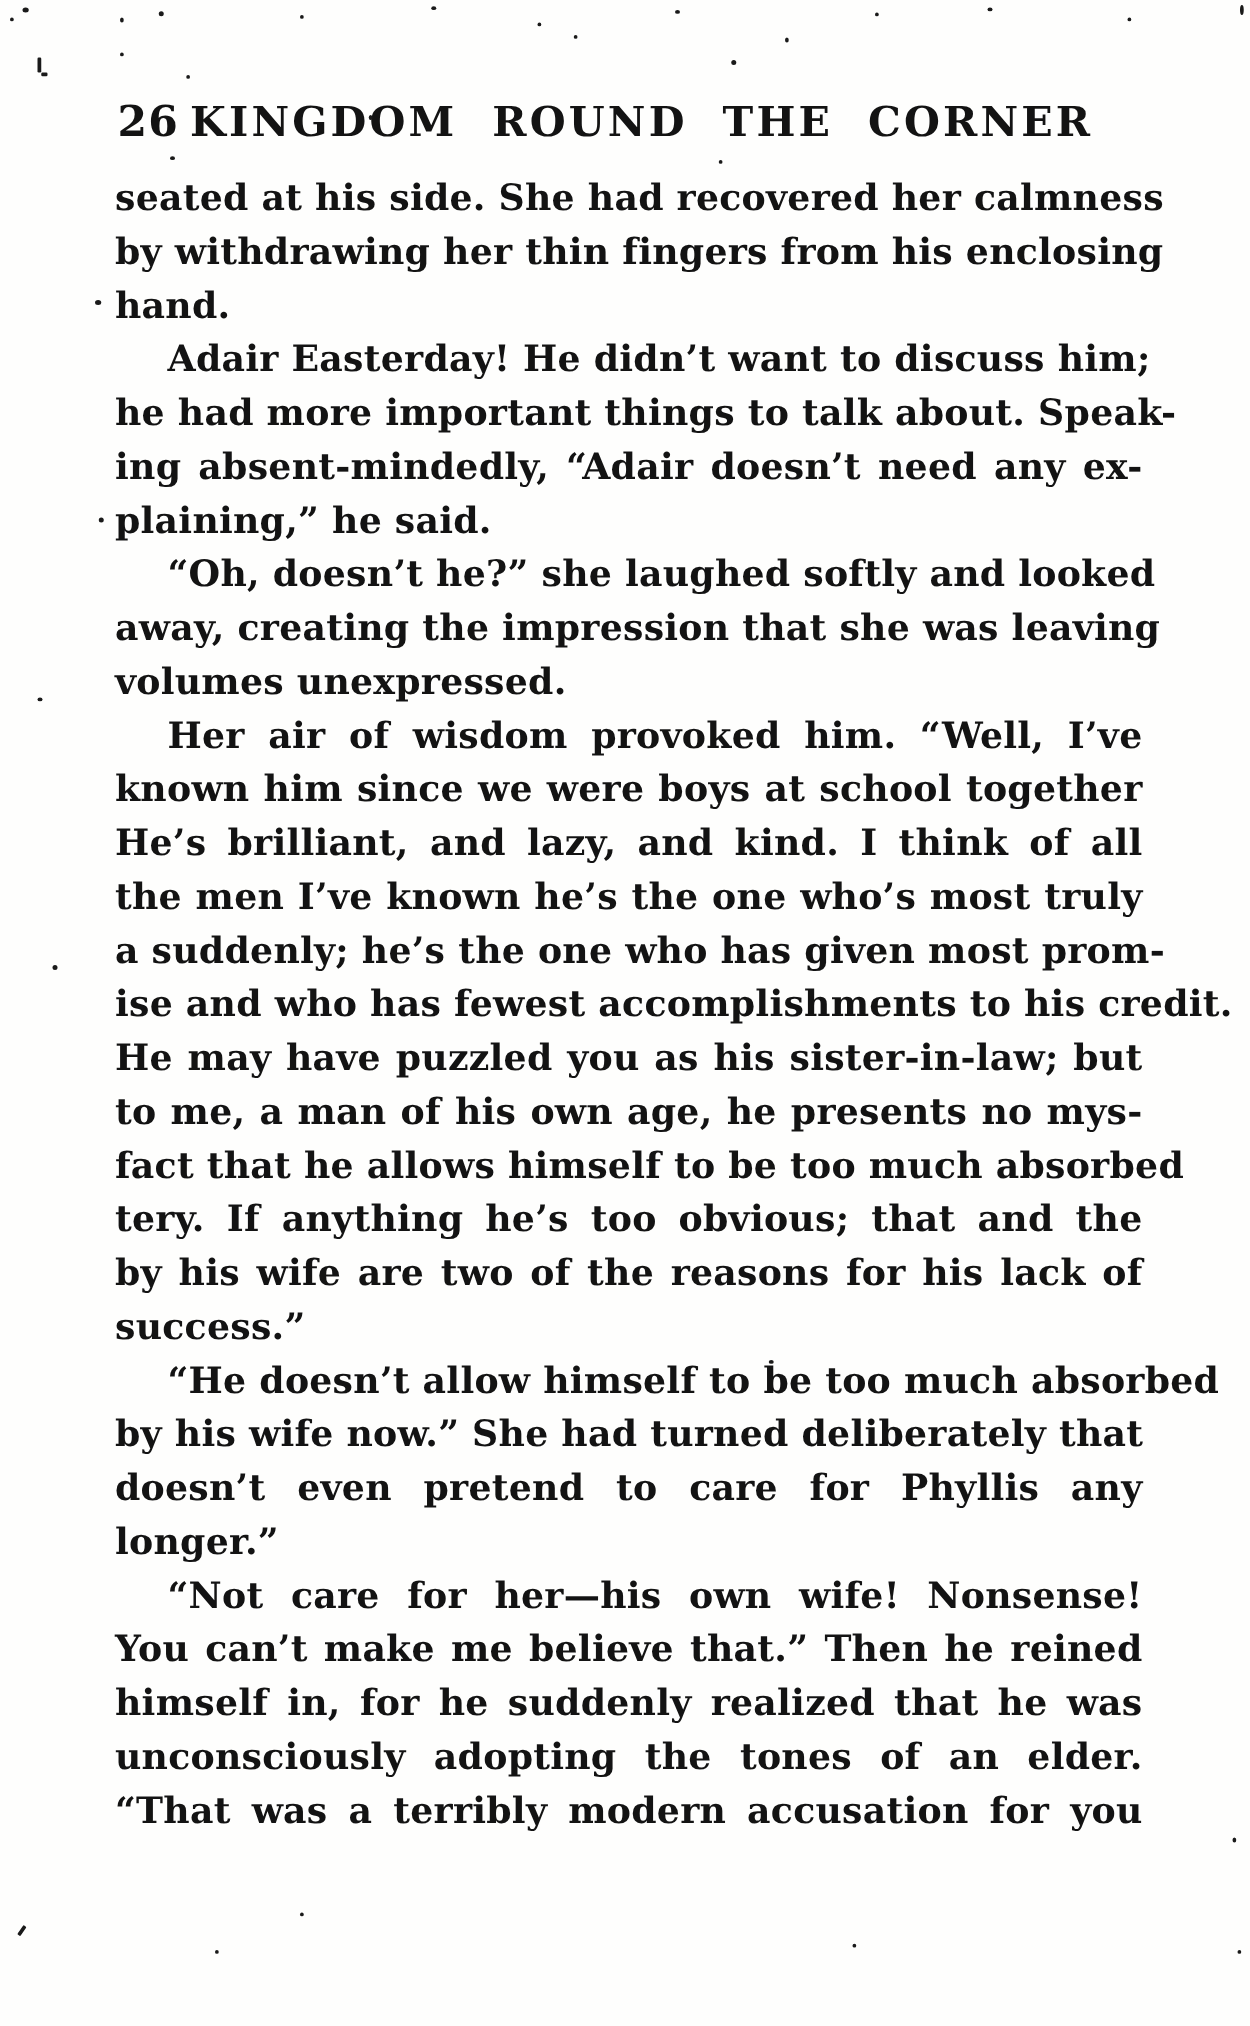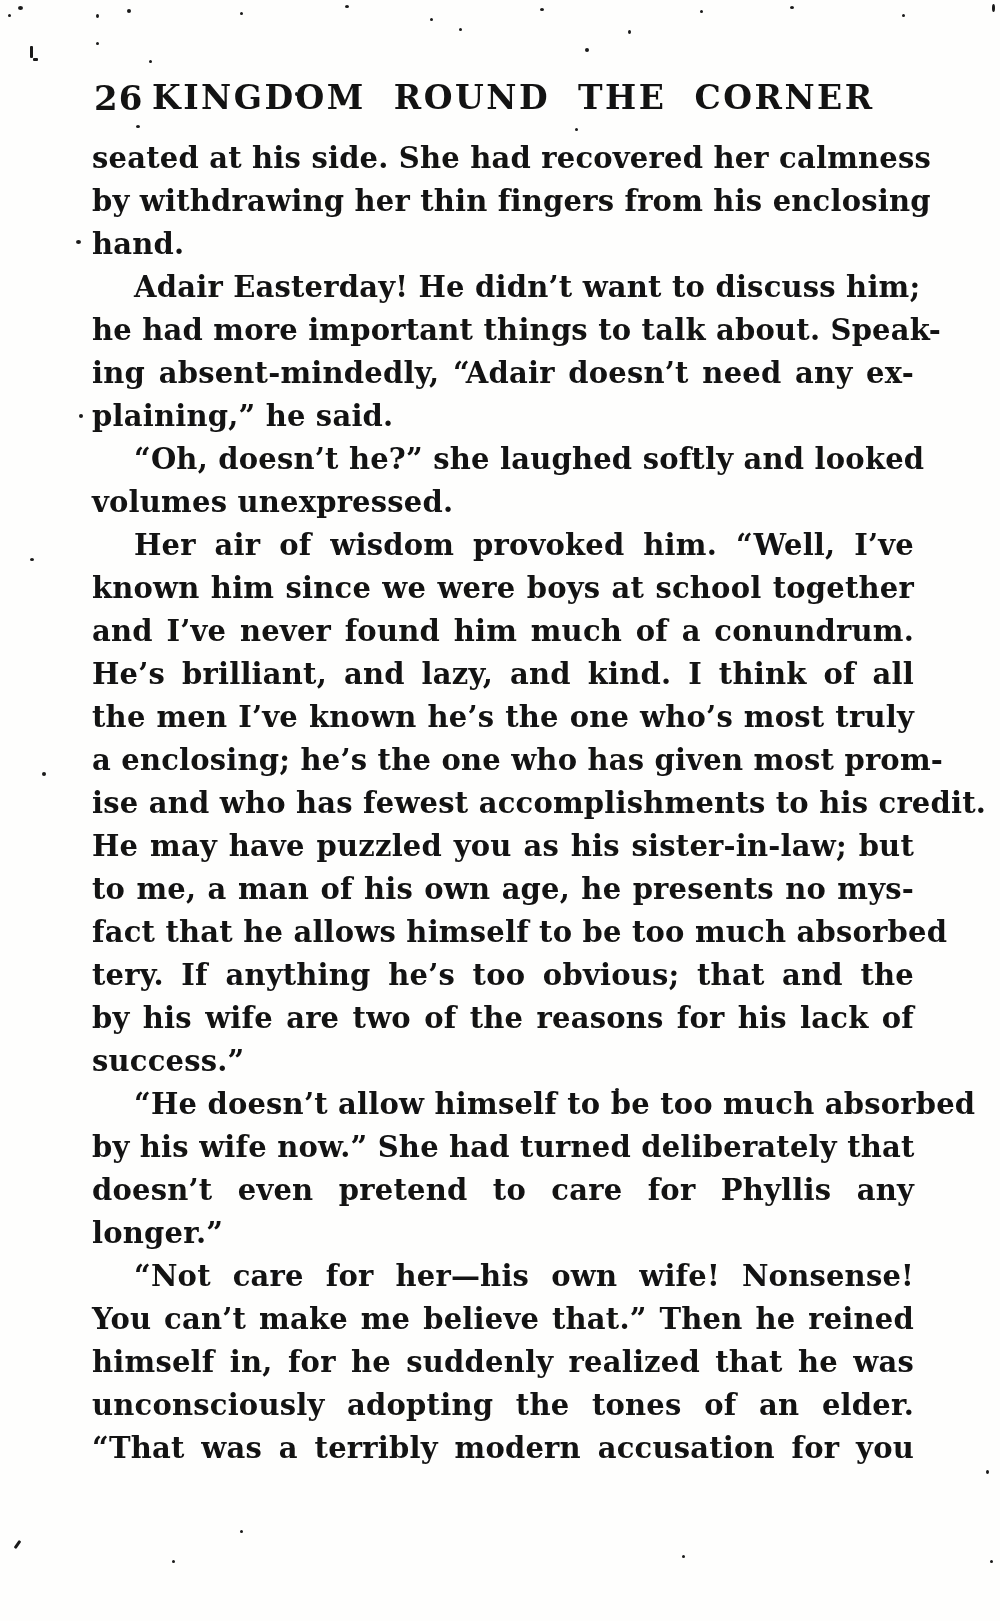--- a/index.html
+++ b/index.html
@@ -87,29 +87,29 @@
         <div class="line last">hand.</div>
       </div>
       <div class="para indent">
         <div class="line">Adair Easterday! He didn’t want to discuss him;</div>
         <div class="line">he had more important things to talk about. Speak-</div>
         <div class="line">ing absent-mindedly, “Adair doesn’t need any ex-</div>
         <div class="line last">plaining,” he said.</div>
       </div>
       <div class="para indent">
         <div class="line">“Oh, doesn’t he?” she laughed softly and looked</div>
+        <div class="line">away, creating the impression that she was leaving</div>
         <div class="line last">volumes unexpressed.</div>
       </div>
       <div class="para indent">
         <div class="line">Her air of wisdom provoked him. “Well, I’ve</div>
         <div class="line">known him since we were boys at school together</div>
-        <div class="line">and I’ve never found him much of a conundrum.</div>
         <div class="line">He’s brilliant, and lazy, and kind. I think of all</div>
         <div class="line">the men I’ve known he’s the one who’s most truly</div>
-        <div class="line">a enclosing; he’s the one who has given most prom-</div>
+        <div class="line">a suddenly; he’s the one who has given most prom-</div>
         <div class="line">ise and who has fewest accomplishments to his credit.</div>
         <div class="line">He may have puzzled you as his sister-in-law; but</div>
         <div class="line">to me, a man of his own age, he presents no mys-</div>
         <div class="line">fact that he allows himself to be too much absorbed</div>
         <div class="line">tery. If anything he’s too obvious; that and the</div>
         <div class="line">by his wife are two of the reasons for his lack of</div>
         <div class="line last">success.”</div>
       </div>
       <div class="para indent">
         <div class="line">“He doesn’t allow himself to be too much absorbed</div>

